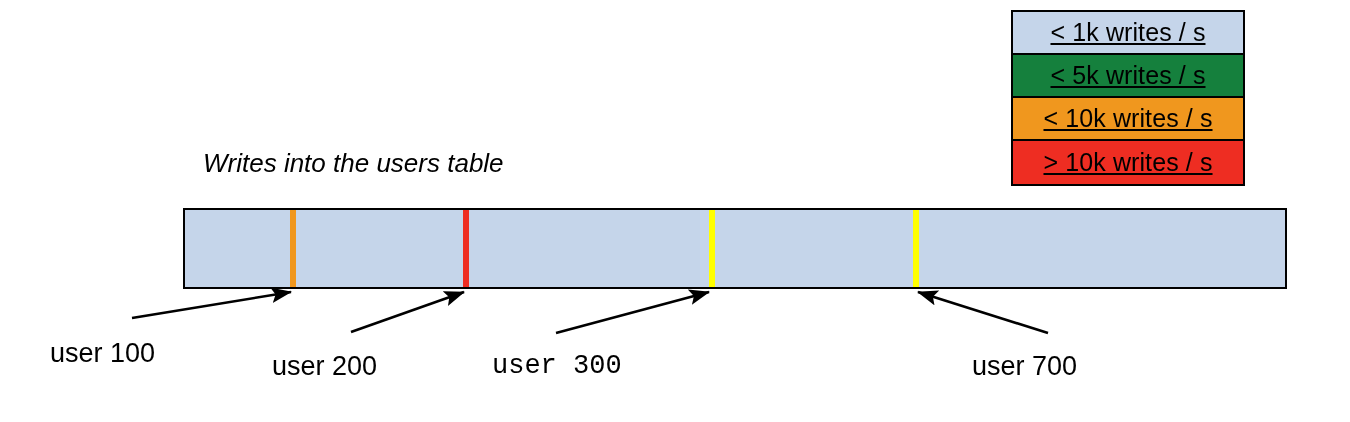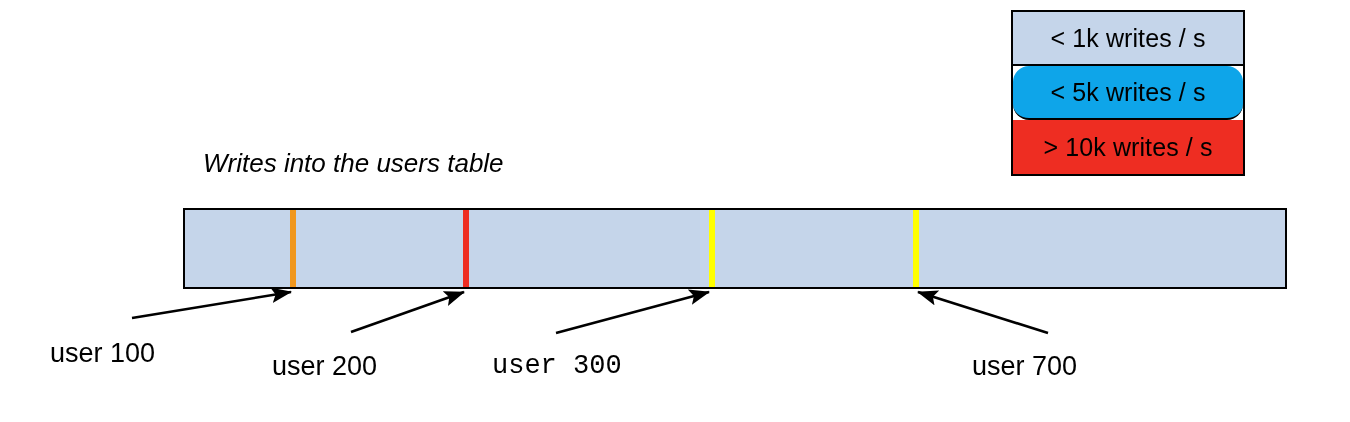--- a/index.html
+++ b/index.html
@@ -19,26 +19,27 @@
   
   #legend {
     position: absolute;
     left: 1011px;
     top: 10px;
     width: 234px;
     border: 2px solid #000000;
     box-sizing: border-box;
   }
   .legend-row {
-    height: 54px;
+    height: 43px;
     box-sizing: border-box;
     border-bottom: 2px solid #000000;
     display: flex;
     align-items: center;
     justify-content: center;
+    text-decoration: underline;
   }
   .legend-row:last-child { border-bottom: none; }
   .legend-label {
     font-size: 25px;
     line-height: 1;
     letter-spacing: 0.1px;
     white-space: nowrap;
   }
 
   
@@ -88,22 +89,25 @@
     white-space: nowrap;
   }
 </style>
 </head>
 <body>
 
 <div id="legend">
   <div class="legend-row" style="background: rgb(197, 213, 234);">
     <span class="legend-label">&lt; 1k writes / s</span>
   </div>
-  <div class="legend-row" style="background: #0ea5e9; border-radius: 16px;">
+  <div class="legend-row" style="background: #15803d;">
     <span class="legend-label">&lt; 5k writes / s</span>
+  </div>
+  <div class="legend-row" style="background: rgb(240, 151, 30);">
+    <span class="legend-label">&lt; 10k writes / s</span>
   </div>
   <div class="legend-row" style="background: rgb(238, 45, 34);">
     <span class="legend-label">&gt; 10k writes / s</span>
   </div>
 </div>
 
 <div id="chart-title">Writes into the users table</div>
 
 <div id="bar" style="background: rgb(197, 213, 234); border-color: rgb(0, 0, 0);">
   <div class="stripe" style="background: rgb(240, 151, 30); left: 105px;"></div>

